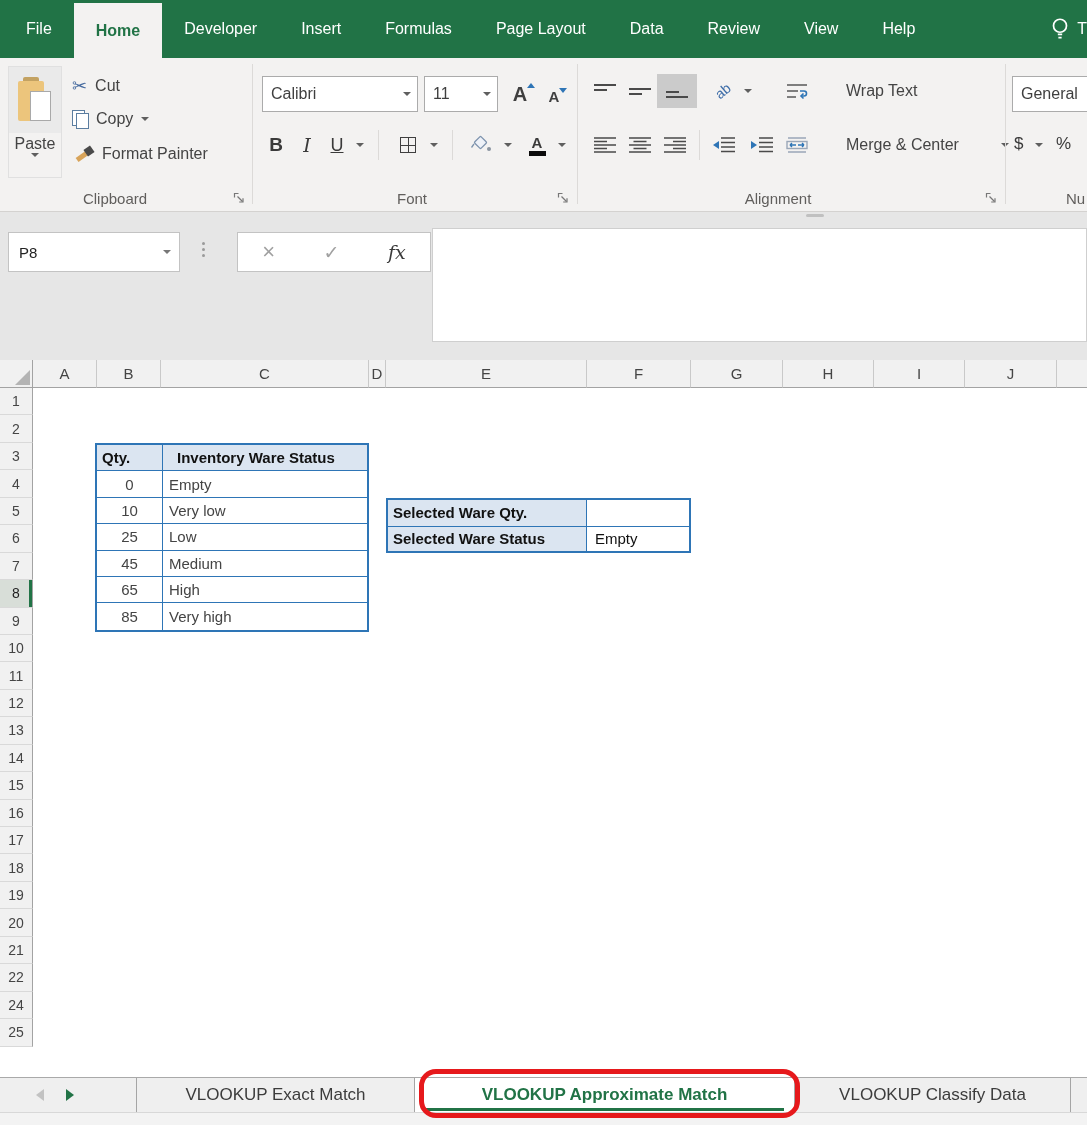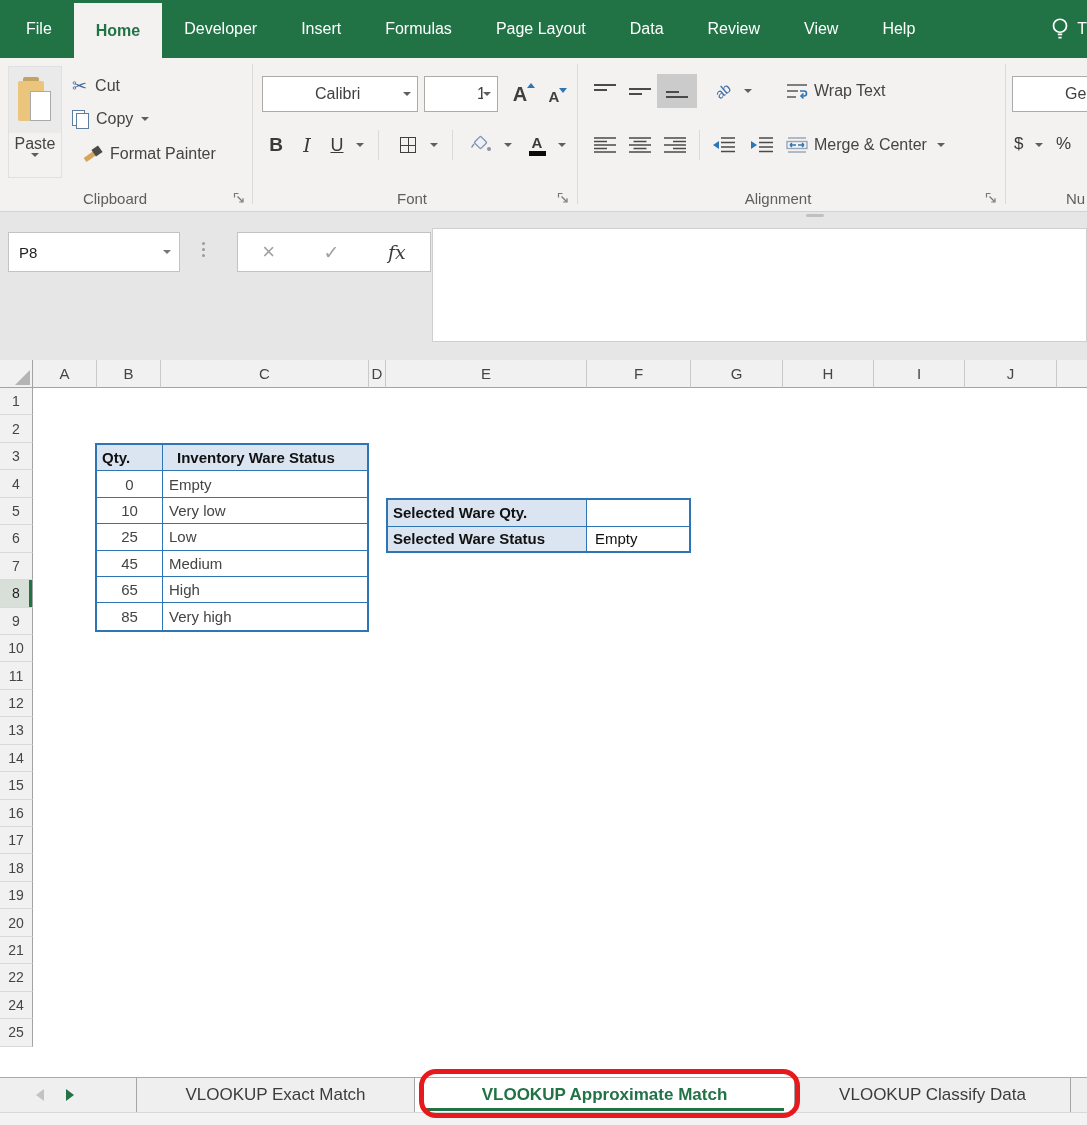--- a/index.html
+++ b/index.html
@@ -36,21 +36,21 @@
   .scissors { color:#44699e; font-size:18px; }
   .copy-ic { position:relative; width:16px; height:18px; }
   .copy-ic:before, .copy-ic:after { content:""; position:absolute; width:11px; height:14px; background:#fff; border:1.5px solid #5b7da0; }
   .copy-ic:before { left:0; top:0; }
   .copy-ic:after { left:4px; top:3px; }
   .fp-ic { position:relative; width:18px; height:18px; }
   .fp-ic .handle { position:absolute; left:0; top:9px; width:12px; height:5px; background:#d8a45a; transform:rotate(-35deg); }
   .fp-ic .head { position:absolute; left:9px; top:2px; width:8px; height:8px; background:#4a4a4a; transform:rotate(-35deg); }
 
   
-  .combo { position:absolute; background:#fff; border:1px solid #ababab; display:flex; align-items:center;padding-left:44px; }
+  .combo { position:absolute; background:#fff; border:1px solid #ababab; display:flex; align-items:center; }
   .combo .cval { font-size:16px; color:#3f3f3f; margin-left:8px; flex:1; white-space:nowrap; overflow:hidden; }
   .combo .caret { margin-right:6px; }
   .sm-btn { position:absolute; display:flex; align-items:center; justify-content:center; cursor:default; }
   .growA { font-size:20px; font-weight:600; color:#3f3f3f; position:relative; }
   .shrinkA { font-size:15px; font-weight:600; color:#3f3f3f; position:relative; }
   .tri-up { position:absolute; right:-8px; top:0; width:0; height:0; border-left:4px solid transparent; border-right:4px solid transparent; border-bottom:5px solid #2e75b6; }
   .tri-dn { position:absolute; right:-8px; top:0; width:0; height:0; border-left:4px solid transparent; border-right:4px solid transparent; border-top:5px solid #2e75b6; }
   .b-label { font-size:19px; font-weight:800; color:#3a3a3a; }
   .i-label { font-size:19px; font-style:italic; font-family:"DejaVu Serif", serif; color:#3a3a3a; }
   .u-label { font-size:18px; text-decoration:underline; color:#3a3a3a; }
@@ -59,21 +59,21 @@
     background-image:linear-gradient(#3f3f3f,#3f3f3f),linear-gradient(#3f3f3f,#3f3f3f);
     background-size:1px 100%,100% 1px; background-position:center,center; background-repeat:no-repeat; }
   .fontcolor-ic { display:flex; flex-direction:column; align-items:center; }
   .fontcolor-ic .A { font-size:15px; font-weight:700; color:#3a3a3a; line-height:15px; }
   .fontcolor-ic .bar { width:17px; height:5px; background:#0b0b0b; margin-top:1px; }
 
   
   .al-btn { position:absolute; width:34px; height:34px; display:flex; align-items:center; justify-content:center; }
   .al-btn.selected { background:#cbcbcb; }
   .ab-rot { color:#3e6da8; font-size:14px; transform:rotate(-40deg); display:inline-block; }
-  .rib-btn-text { position:absolute; display:flex; align-items:center; height:32px; }
+  .rib-btn-text { position:absolute; display:flex; align-items:center; height:32px;gap:32px; }
   .rib-btn-text .txt { font-size:16px; color:#444; margin-left:6px; white-space:nowrap; }
 
   
   .num-sym { position:absolute; font-size:17px; color:#3a3a3a; }
 
   
   .fxrow { position:absolute; left:0; top:212px; width:1087px; height:148px; background:#e6e6e6; }
   .namebox { position:absolute; left:8px; top:20px; width:172px; height:40px; background:#fff; border:1px solid #c3c3c3; display:flex; align-items:center; }
   .namebox .nval { font-size:15px; color:#222; margin-left:10px; flex:1; }
   .namebox .caret { margin-right:8px; border-top-color:#777; }
@@ -188,21 +188,21 @@
     </div>
     <div class="rib-item" style="left:72px; top:14px;">
       <span class="scissors">✂</span>
       <span class="txt">Cut</span>
     </div>
     <div class="rib-item" style="left:72px; top:47px;">
       <span class="copy-ic"></span>
       <span class="txt">Copy</span>
       <span class="caret" style="margin-left:8px;"></span>
     </div>
-    <div class="rib-item" style="left:84px; top:82px;">
+    <div class="rib-item" style="left:76px; top:82px;">
       <span class="fp-ic">
           <span class="handle"></span>
           <span class="head"></span>
         </span>
       <span class="txt">Format Painter</span>
     </div>
     <div class="glabel" style="left:30px; width:170px;">Clipboard</div>
     <div class="launcher" style="left:232px;">
       <svg width="14" height="14" viewBox="0 0 14 14" fill="none" stroke="#777" stroke-width="1.2">
         <path d="M2.5 6.5v-4h4"></path>

